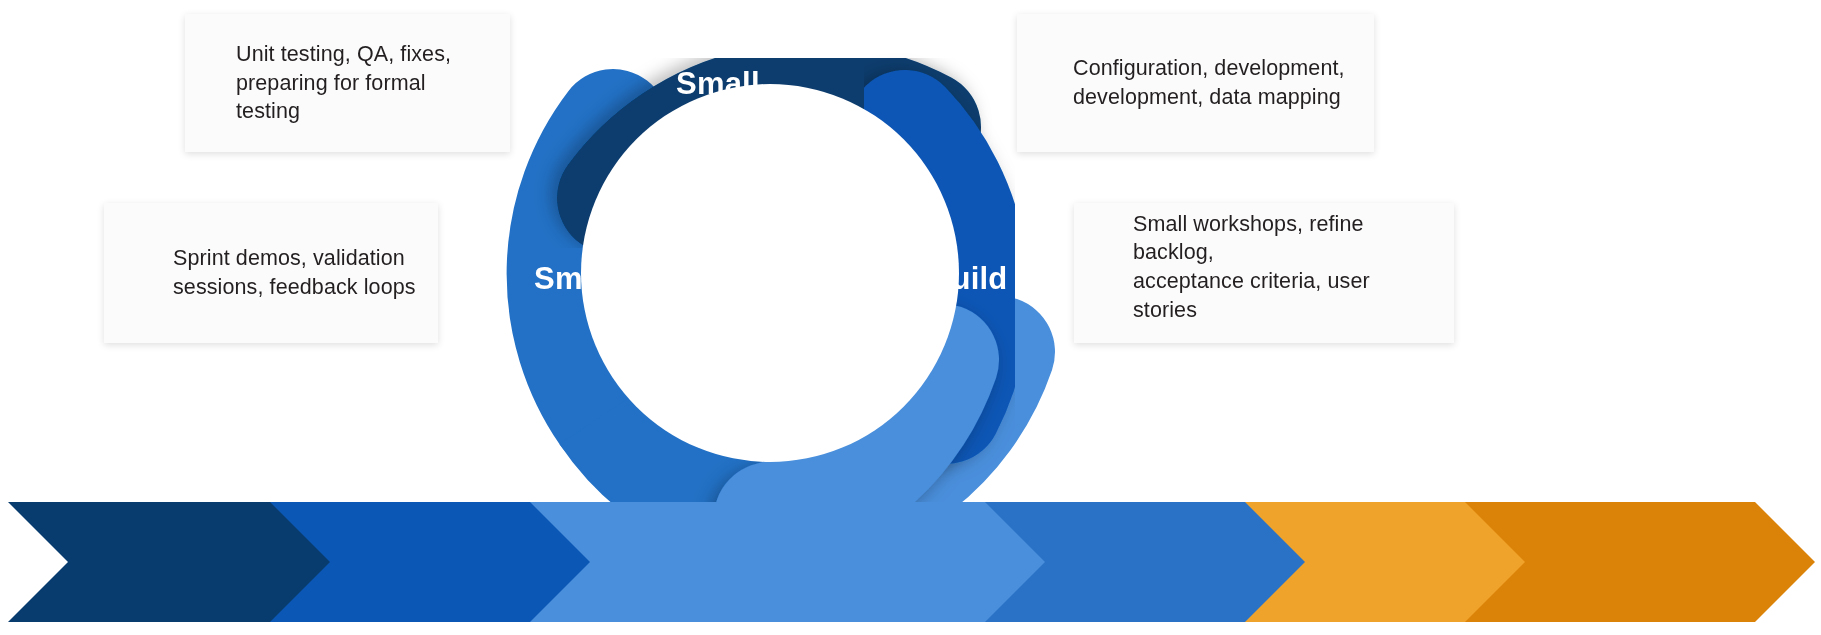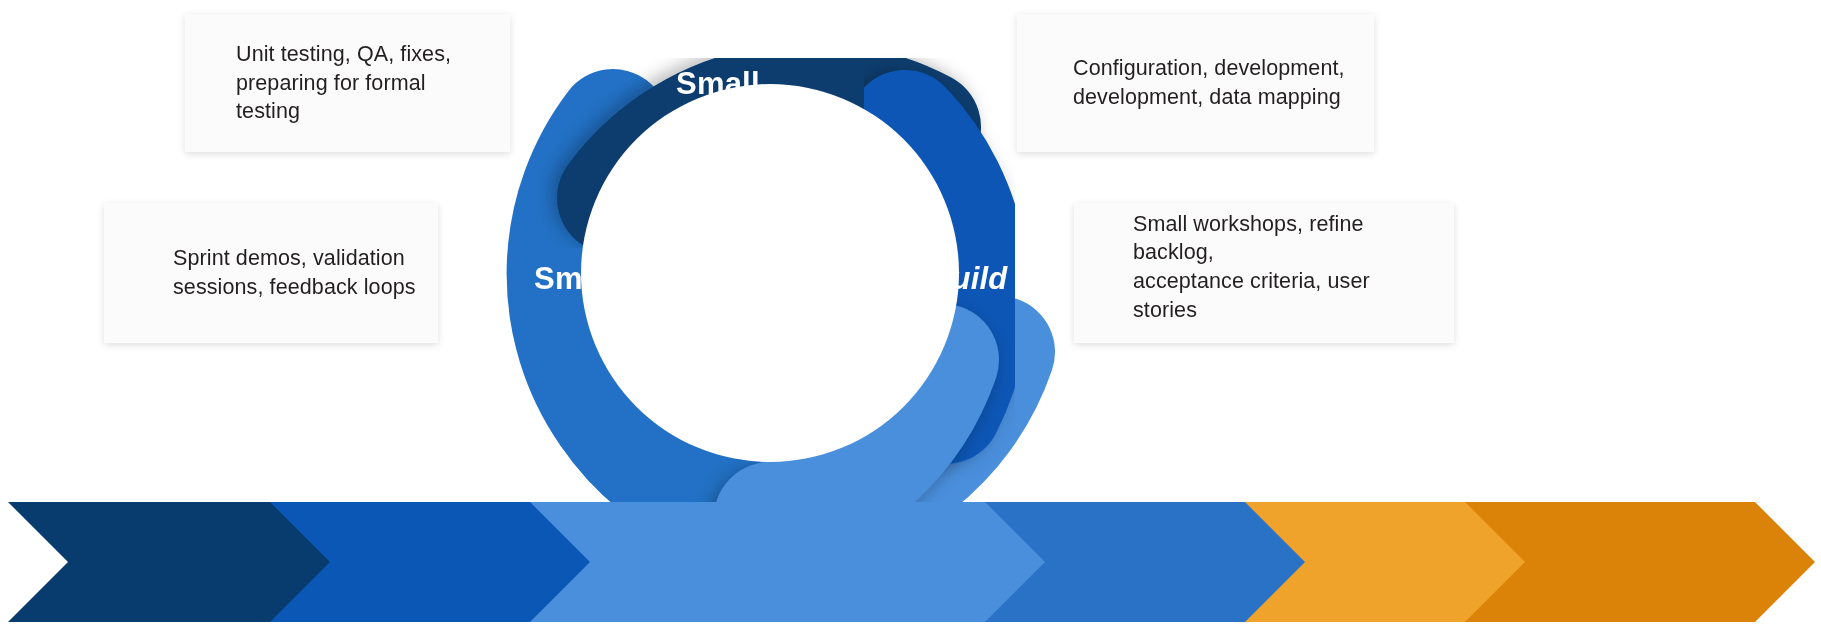--- a/index.html
+++ b/index.html
@@ -26,21 +26,21 @@
   #card-workshop  {left:1074px;top:203px; width:380px;height:140px;padding:0 0 12px 44px;}
 
   
   #ring{position:absolute;left:505px;top:8px;width:530px;height:530px;}
   #ring svg{display:block;overflow:visible;}
   .ring-label{
     position:absolute;color:#ffffff;font-weight:bold;font-size:31px;
     letter-spacing:.2px;white-space:nowrap;
   }
   #lbl-review{left:171px;top:58px;}
-  #lbl-build {left:424px;top:253px;font-style:italic;}
+  #lbl-build {left:424px;top:253px;}
   #lbl-test  {left:29px; top:253px;}
 
   
   #chev-bar{position:absolute;left:0;top:502px;width:1821px;height:120px;}
   #chev-bar svg{display:block;}
 </style>
 </head>
 <body>
 
 <div id="stage">

